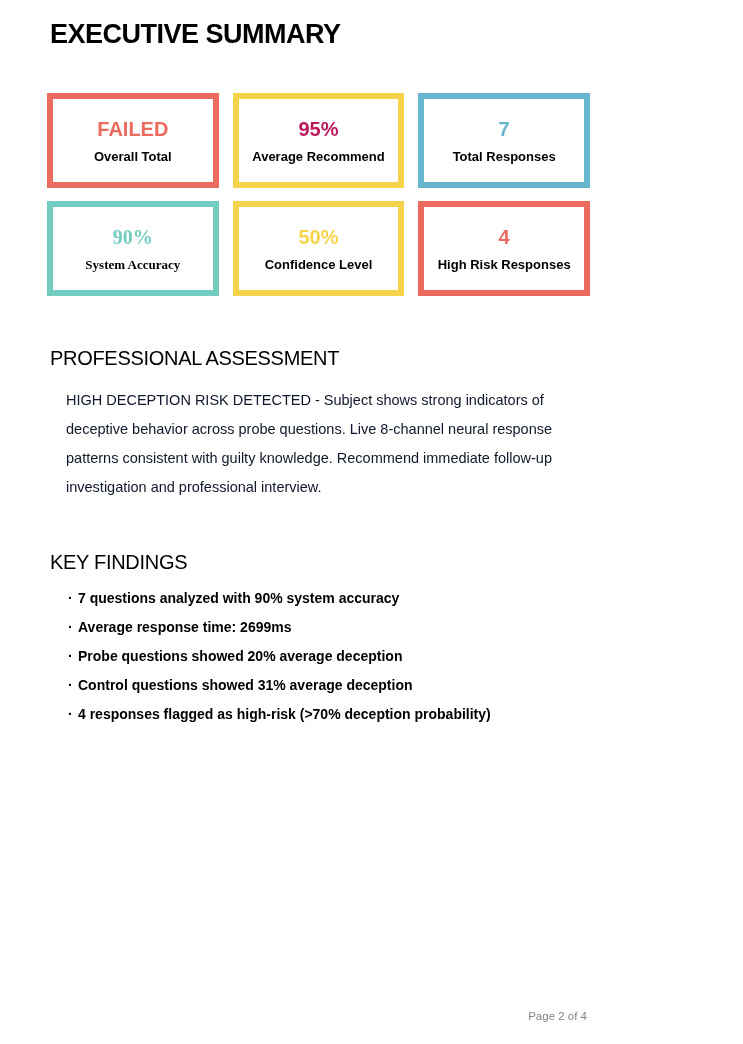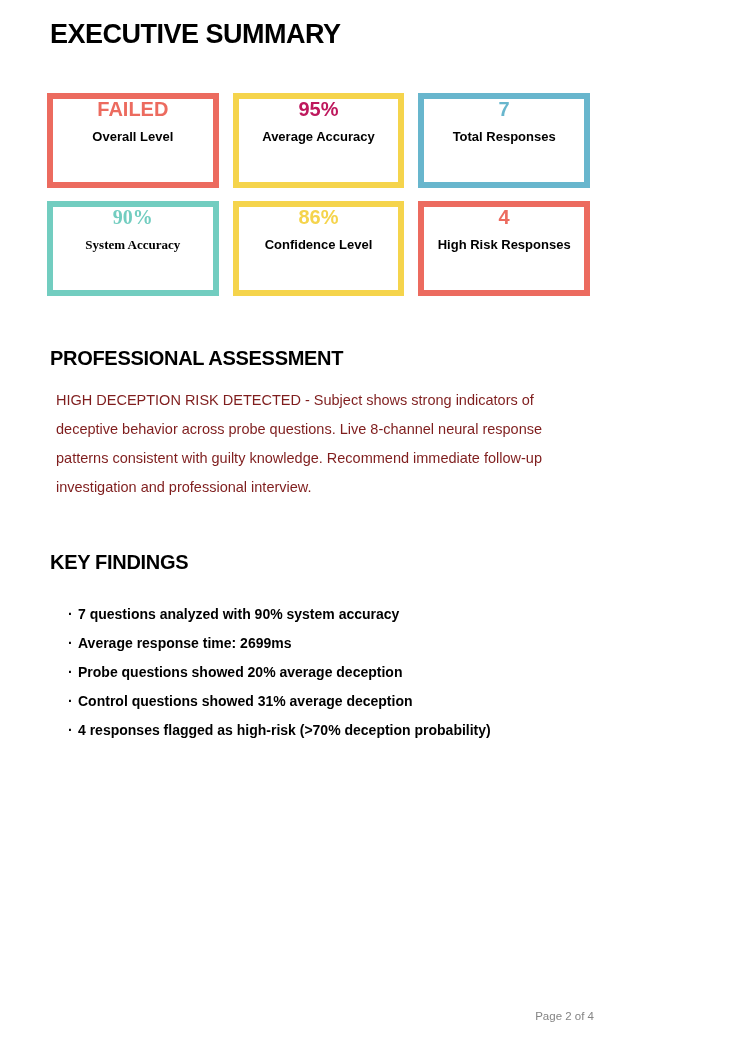--- a/index.html
+++ b/index.html
@@ -27,106 +27,107 @@
     gap: 13px 14px;
   }
   .metric-card {
     box-sizing: border-box;
     height: 95px;
     border: 6px solid #84cc16;
     background: #fff;
     display: flex;
     flex-direction: column;
     align-items: center;
+    justify-content: center;
     gap: 11px;
     text-align: center;
   }
   .metric-value {
     font-size: 20px;
     font-weight: bold;
     line-height: 1;
   }
   .metric-label {
     font-size: 13px;
     font-weight: bold;
     color: #000;
     line-height: 1;
   }
   .section { padding: 0 48px 0 50px; }
   .section-heading {
     margin: 0;
     font-size: 20px;
-    font-weight: bold;
+    font-weight: normal;
     letter-spacing: -0.3px;
     color: #000;
   }
   .assessment-heading { margin-top: 51px; }
   .assessment-body {
-    margin: 16px 0 0 6px;
+    margin: 16px 0 0 16px;
     max-width: 650px;
     font-size: 14.5px;
     line-height: 29px;
-    color: #7f1d1d;
+    color: #0f172a;
   }
   .findings-heading { margin-top: 49px; }
   .findings-list {
-    margin: 26px 0 0 0;
+    margin: 10px 0 0 0;
     padding: 0 0 0 18px;
     list-style: none;
   }
   .findings-list li {
     font-size: 14px;
     font-weight: bold;
     line-height: 29px;
     color: #000;
   }
   .bullet-dot {
     display: inline-block;
     width: 10px;
     color: #000;
   }
   .page-footer {
     position: absolute;
-    right: 41px;
+    right: 48px;
     bottom: 22px;
     font-size: 11.5px;
     color: #848484;
   }
 </style>
 </head>
 <body>
 
 <div class="page">
 
   <h1 class="doc-title">EXECUTIVE SUMMARY</h1>
 
   <div class="metrics-grid">
 
     <div class="metric-card" style="border-color: rgb(236, 107, 95);">
       <div class="metric-value" style="color: rgb(236, 107, 95);">FAILED</div>
-      <div class="metric-label">Overall Level</div>
+      <div class="metric-label">Overall Total</div>
     </div>
 
     <div class="metric-card" style="border-color: rgb(245, 212, 76);">
       <div class="metric-value" style="color: #be185d;">95%</div>
-      <div class="metric-label">Average Accuracy</div>
+      <div class="metric-label">Average Recommend</div>
     </div>
 
     <div class="metric-card" style="border-color: rgb(104, 182, 205);">
       <div class="metric-value" style="color: rgb(104, 182, 205);">7</div>
       <div class="metric-label">Total Responses</div>
     </div>
 
     <div class="metric-card" style="border-color: rgb(114, 205, 192); font-family: Liberation Serif, serif;">
       <div class="metric-value" style="color: rgb(114, 205, 192);">90%</div>
       <div class="metric-label">System Accuracy</div>
     </div>
 
     <div class="metric-card" style="border-color: rgb(245, 212, 76);">
-      <div class="metric-value" style="color: rgb(245, 212, 76);">86%</div>
+      <div class="metric-value" style="color: rgb(245, 212, 76);">50%</div>
       <div class="metric-label">Confidence Level</div>
     </div>
 
     <div class="metric-card" style="border-color: rgb(236, 107, 95);">
       <div class="metric-value" style="color: rgb(236, 107, 95);">4</div>
       <div class="metric-label">High Risk Responses</div>
     </div>
 
   </div>
 

